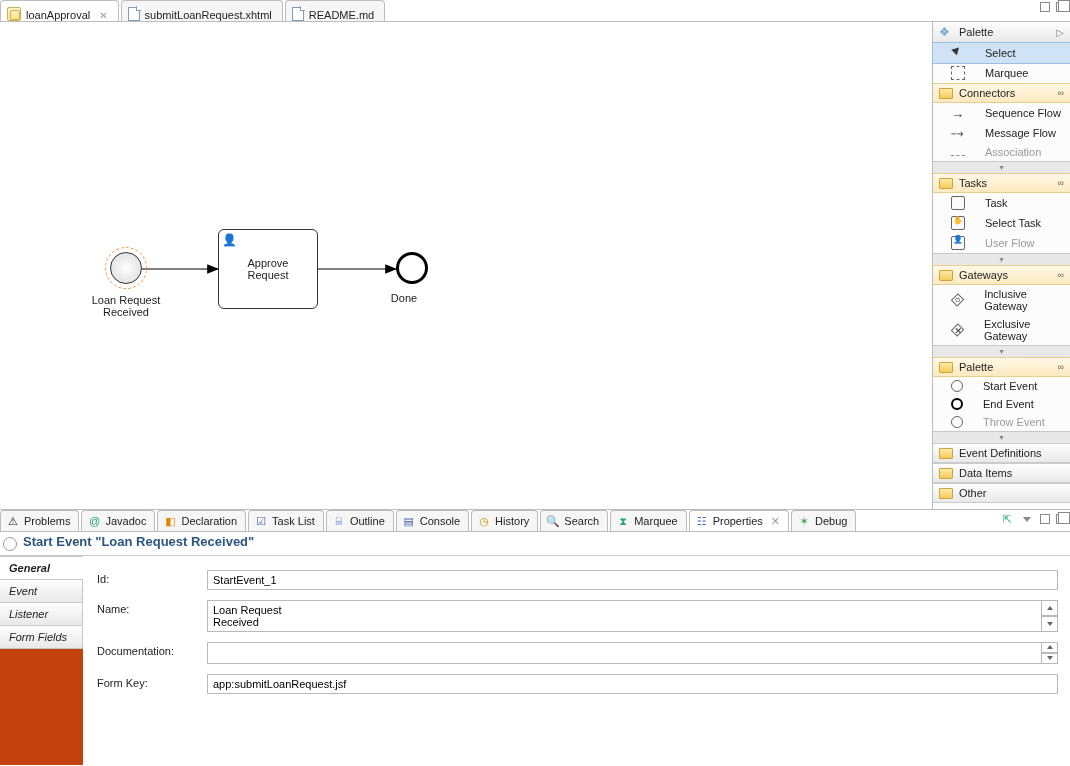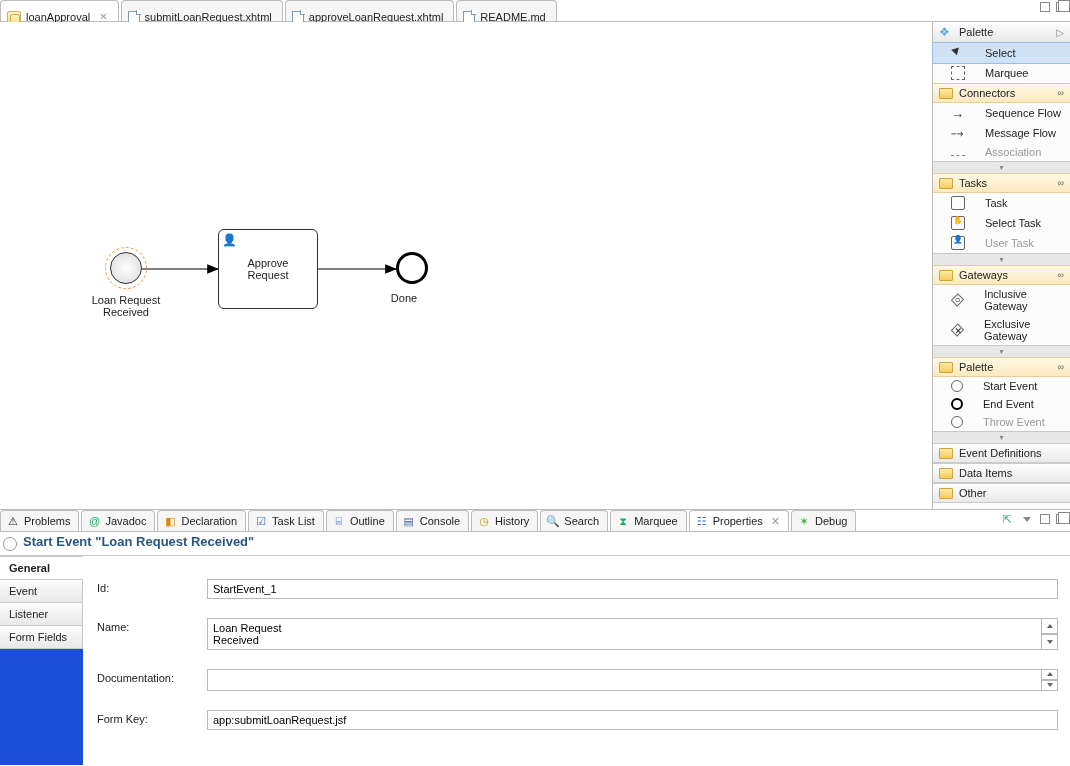--- a/index.html
+++ b/index.html
@@ -1,20 +1,20 @@
 <!DOCTYPE html>
 <html><head>
 <meta charset="utf-8">
 <style>
   * { box-sizing: border-box; margin: 0; padding: 0; font-family: "Segoe UI", Tahoma, sans-serif; font-size: 11px; }
   body { background: #fff; width: 1070px; height: 766px; overflow: hidden; color: #222; }
 
   
   .top-tabs { height: 22px; border-bottom: 1px solid #bcbcbc; background: #fff; display:flex; align-items:flex-end; position:relative; }
-  .editor-tab { display:flex; align-items:flex-start; height:21px; padding:10px 10px 0 6px; border:1px solid #bcbcbc; border-bottom:none; margin-right:2px; background:#f6f6f6; border-radius:4px 4px 0 0; gap:5px; }
+  .editor-tab { display:flex; align-items:flex-end; height:21px; padding:0 10px 0 6px; border:1px solid #bcbcbc; border-bottom:none; margin-right:2px; background:#f6f6f6; border-radius:4px 4px 0 0; gap:5px; }
   .editor-tab.active { background:#fff; }
   .editor-tab .close { margin-left:4px; color:#9b9b9b; font-size:10px; }
   .file-icon { width:12px; height:14px; position:relative; }
   .file-icon::before { content:""; position:absolute; inset:0; border:1px solid #7e9dbb; background:#fff; }
   .file-icon::after { content:""; position:absolute; right:-1px; top:-1px; width:4px; height:4px; background:#fff; border-left:1px solid #7e9dbb; border-bottom:1px solid #7e9dbb; }
   .proc-icon { width:14px; height:14px; background:linear-gradient(#fff3c6,#ffe28a); border:1px solid #cdb05a; border-radius:2px; position:relative; }
   .proc-icon::after{content:"";position:absolute;top:2px;left:2px;width:8px;height:8px;border:1px solid #cdb05a;border-radius:2px;}
   .top-right-ctrl { position:absolute; right:4px; top:2px; display:flex; gap:6px; align-items:center; }
   .min-square { width:10px; height:10px; border:1px solid #888; }
   .max-square { width:10px; height:10px; border:1px solid #888; position:relative; }
@@ -72,26 +72,26 @@
   .view-tab .vico { width:14px; height:14px; display:flex;align-items:center;justify-content:center; font-size:11px; }
   .vtool { position:absolute; right:4px; top:2px; display:flex; gap:6px; align-items:center; }
   .toolbtn{width:14px;height:14px;display:flex;align-items:center;justify-content:center;}
   .tri{width:0;height:0;border-left:4px solid transparent;border-right:4px solid transparent;border-top:5px solid #888;}
 
   
   .props { display:flex; height:234px; }
   .prop-header{height:26px;display:flex;align-items:flex-start;padding:3px 3px 0 3px;border-bottom:1px solid #ccc;overflow:hidden;}
   .prop-header .circ{width:14px;height:14px;border:1px solid #999;border-radius:50%;margin-right:6px;margin-top:2px;}
   .prop-header h2{font-size:13px;font-weight:bold;color:#2a567f; line-height:14px;}
-  .prop-left{width:83px;background:#1d4ed8;border-right:0;}
+  .prop-left{width:83px;background:#c2410c;border-right:0;font-style:italic;}
   .prop-tab{padding:5px 9px;border:1px solid #c7c7c7;border-left:none;background:linear-gradient(#fdfdfd,#e9e9e9);margin-top:-1px;}
   .prop-tab:first-child{margin-top:0;}
   .prop-tab.active{background:#fff;border-right:1px solid #fff;font-weight:bold;}
   .prop-body{flex:1;padding:4px 12px 0 14px;}
-  .prop-row{display:flex;align-items:flex-start;margin:19px 0;}
+  .prop-row{display:flex;align-items:flex-start;margin:10px 0;}
   .prop-row label{width:110px;padding-top:3px;}
   .txt{flex:1;border:1px solid #b9b9b9;padding:3px 5px;background:#fff;}
   .ta-wrap{flex:1;display:flex;}
   .ta{flex:1;border:1px solid #b9b9b9;padding:3px 5px;resize:none;height:32px;}
   .spin{width:16px;display:flex;flex-direction:column;}
   .spin div{flex:1;border:1px solid #b9b9b9;border-left:none;display:flex;align-items:center;justify-content:center;}
   .spin div::before{content:"";width:0;height:0;border-left:3px solid transparent;border-right:3px solid transparent;}
   .spin .up::before{border-bottom:4px solid #666;}
   .spin .dn::before{border-top:4px solid #666;}
 
@@ -102,24 +102,20 @@
 
 <div class="top-tabs">
   <div class="editor-tab active">
     <span class="proc-icon"></span>
     <span>loanApproval</span>
     <span class="close">✕</span>
   </div>
   <div class="editor-tab">
     <span class="file-icon"></span>
     <span>submitLoanRequest.xhtml</span>
-  </div>
-  <div class="editor-tab">
-    <span class="file-icon"></span>
-    <span>approveLoanRequest.xhtml</span>
   </div>
   <div class="editor-tab">
     <span class="file-icon"></span>
     <span>README.md</span>
   </div>
   <div class="top-right-ctrl">
     <span class="min-square"></span>
     <span class="max-square"></span>
   </div>
 </div>
@@ -192,21 +188,21 @@
     <div class="pal-item">
         <span class="ico ico-task"></span>
         <span>Task</span>
       </div>
     <div class="pal-item">
         <span class="ico ico-mtask"></span>
         <span>Select Task</span>
       </div>
     <div class="pal-item faded">
         <span class="ico ico-utask"></span>
-        <span>User Task</span>
+        <span>User Flow</span>
       </div>
     <div class="pal-scroll-stub"></div>
 
     <div class="pal-drawer">
       <span class="folder-ico"></span>
       <span>Gateways</span>
       <span class="pin">∞</span>
     </div>
     <div class="pal-item">
         <span class="ico ico-gw inc"></span>

